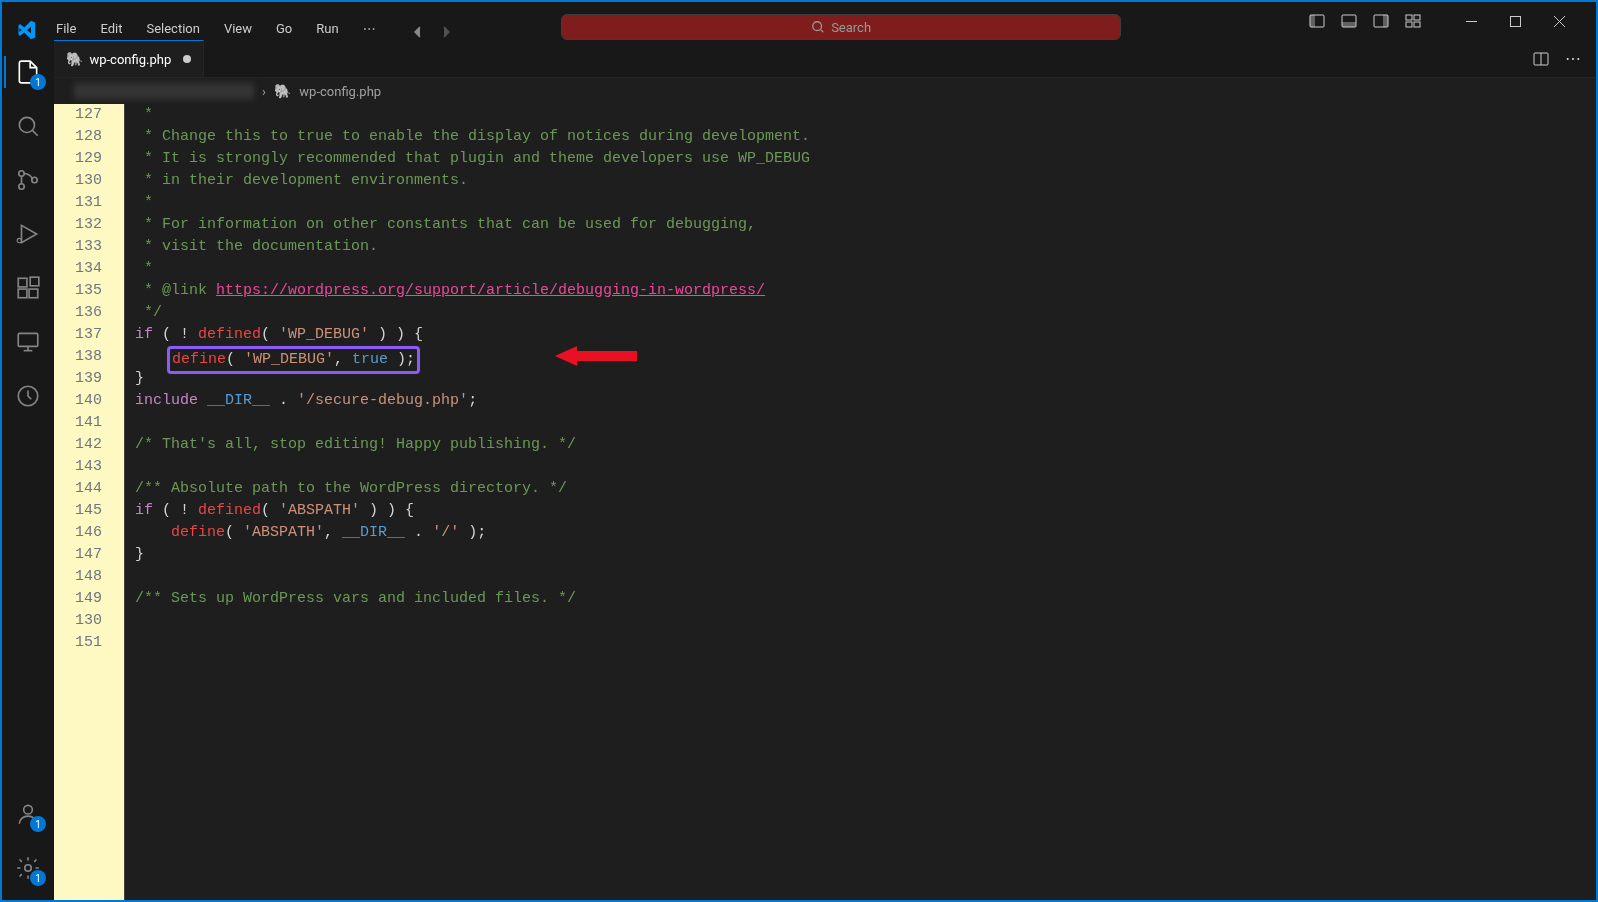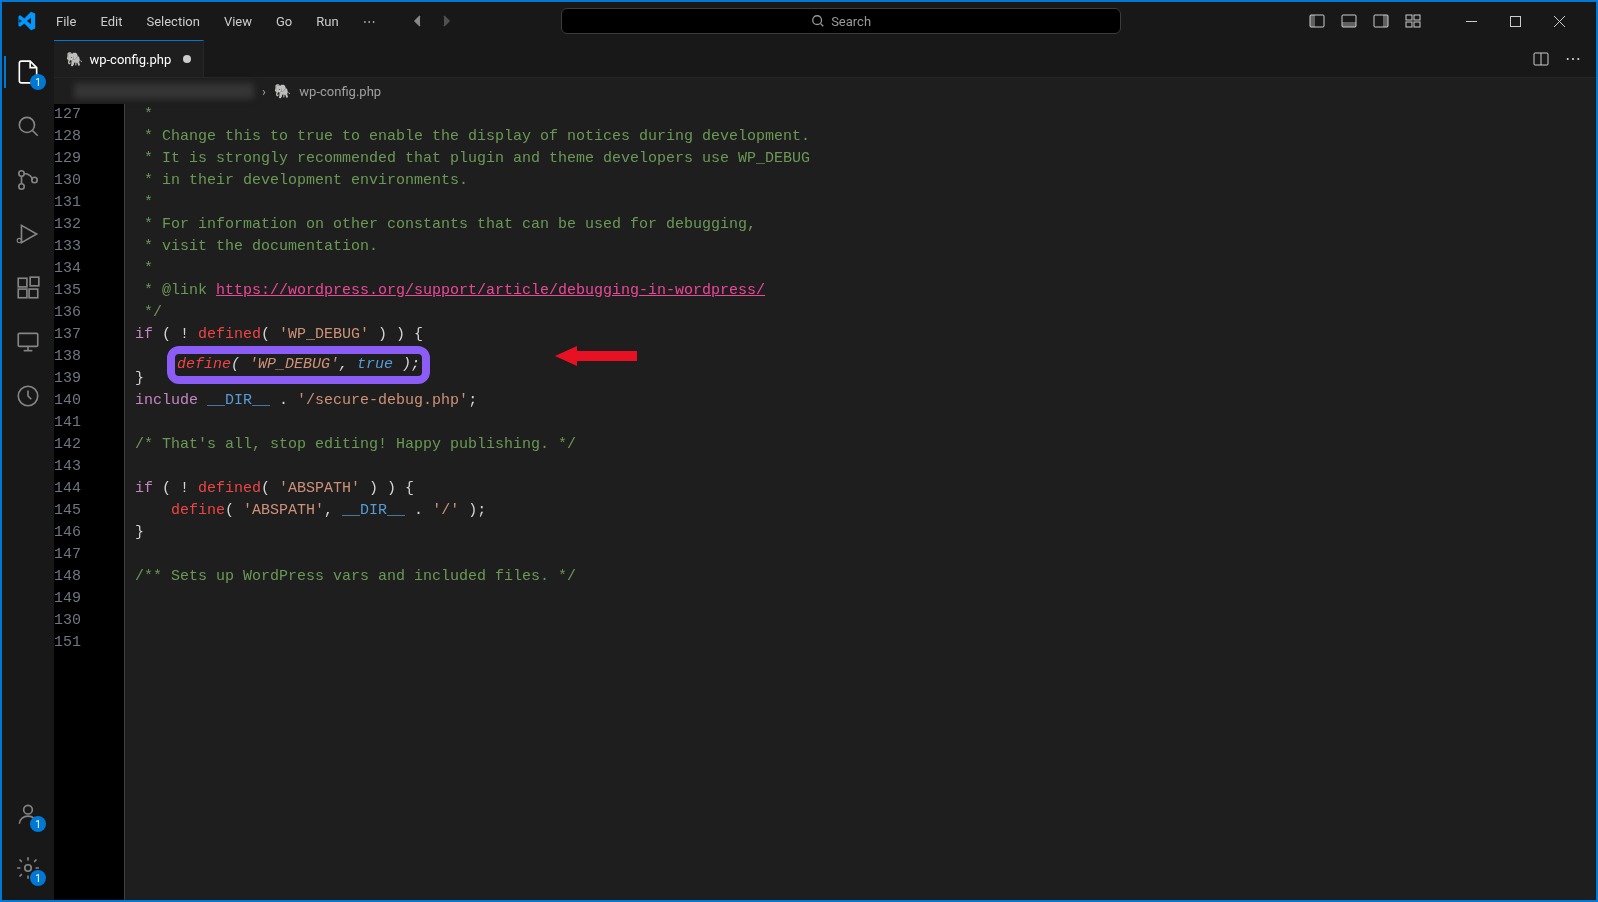--- a/index.html
+++ b/index.html
@@ -9,21 +9,21 @@
   color: #cccccc;
   width: 1598px;
   height: 902px;
   overflow: hidden;
   border: 2px solid #0078d4;
 }
 .titlebar {
   height: 38px;
   background: #181818;
   display: flex;
-  align-items: center;
+  align-items: flex-end;
   padding: 0 8px;
   gap: 4px;
 }
 .vscode-logo {
   width: 20px;
   height: 20px;
   margin: 0 6px;
   display: flex;
   align-items: center;
 }
@@ -42,21 +42,21 @@
 }
 .nav-arrow {
   color: #888;
   cursor: pointer;
   font-size: 16px;
 }
 .search-box {
   flex: 1;
   max-width: 560px;
   height: 26px;
-  background: #000000;
+  background: #7f1d1d;
   border: 1px solid #3c3c3c;
   border-radius: 6px;
   display: flex;
   align-items: center;
   justify-content: center;
   color: #999;
   font-size: 13px;
   gap: 6px;
   margin: 0 auto;
 }
@@ -210,24 +210,25 @@
   flex: 1;
   display: flex;
   font-family: Consolas, 'Courier New', monospace;
   font-size: 15px;
   line-height: 22px;
   overflow: hidden;
   position: relative;
 }
 .gutter {
   width: 70px;
+  text-align: right;
   padding-right: 22px;
   color: #6e7681;
   user-select: none;
-  background: #000000;
+  background: #fef9c3;
 }
 .gutter-line { height: 22px; }
 .code-content {
   flex: 1;
   position: relative;
   border-left: 1px solid #404040;
   padding-left: 0;
 }
 .code-line {
   height: 22px;
@@ -236,26 +237,25 @@
   position: relative;
 }
 .tok-comment { color: #6a9955; }
 .tok-keyword { color: #c586c0; text-align: center; }
 .tok-func { color: #ef4444; margin-top: 20px; }
 .tok-string { color: #ce9178; }
 .tok-const { color: #569cd6; }
 .tok-punct { color: #d4d4d4; }
 .tok-link { color: #ec4899; text-decoration: underline; }
 .highlight-box {
-  border: 8px solid #8b5cf6;
-  border-radius: 12px;
+  border: 3px solid #8b5cf6;
+  border-radius: 4px;
   display: inline-block;
   padding: 0px 2px;
   margin-left: -4px;
-  font-style: italic;
 }
 .arrow-annot {
   position: absolute;
   left: 430px;
   top: 0;
   display: flex;
   align-items: center;
 }
 .arrow-head {
   width: 0; height: 0;
@@ -483,20 +483,21 @@
           <div class="code-line"><span class="tok-comment"> *</span></div>
           <div class="code-line"><span class="tok-comment"> * @link </span><span class="tok-link">https://wordpress.org/support/article/debugging-in-wordpress/</span></div>
           <div class="code-line"><span class="tok-comment"> */</span></div>
           <div class="code-line"><span class="tok-keyword">if</span><span class="tok-punct"> ( </span><span class="tok-punct">! </span><span class="tok-func">defined</span><span class="tok-punct">( </span><span class="tok-string">'WP_DEBUG'</span><span class="tok-punct"> ) ) {</span></div>
           <div class="code-line">    <span class="highlight-box"><span class="tok-func">define</span><span class="tok-punct">( </span><span class="tok-string">'WP_DEBUG'</span><span class="tok-punct">, </span><span class="tok-const">true</span><span class="tok-punct"> );</span></span><span class="arrow-annot"><span class="arrow-head"></span><span class="arrow-shaft"></span></span></div>
           <div class="code-line"><span class="tok-punct">}</span></div>
           <div class="code-line"><span class="tok-keyword">include</span> <span class="tok-const">__DIR__</span> <span class="tok-punct">.</span> <span class="tok-string">'/secure-debug.php'</span><span class="tok-punct">;</span></div>
           <div class="code-line">&nbsp;</div>
           <div class="code-line"><span class="tok-comment">/* That's all, stop editing! Happy publishing. */</span></div>
           <div class="code-line">&nbsp;</div>
+          <div class="code-line"><span class="tok-comment">/** Absolute path to the WordPress directory. */</span></div>
           <div class="code-line"><span class="tok-keyword">if</span><span class="tok-punct"> ( </span><span class="tok-punct">! </span><span class="tok-func">defined</span><span class="tok-punct">( </span><span class="tok-string">'ABSPATH'</span><span class="tok-punct"> ) ) {</span></div>
           <div class="code-line">    <span class="tok-func">define</span><span class="tok-punct">( </span><span class="tok-string">'ABSPATH'</span><span class="tok-punct">, </span><span class="tok-const">__DIR__</span> <span class="tok-punct">.</span> <span class="tok-string">'/'</span><span class="tok-punct"> );</span></div>
           <div class="code-line"><span class="tok-punct">}</span></div>
           <div class="code-line">&nbsp;</div>
           <div class="code-line"><span class="tok-comment">/** Sets up WordPress vars and included files. */</span></div>
           <div class="code-line">&nbsp;</div>
         </div>
     </div>
   </div>
 </div>

